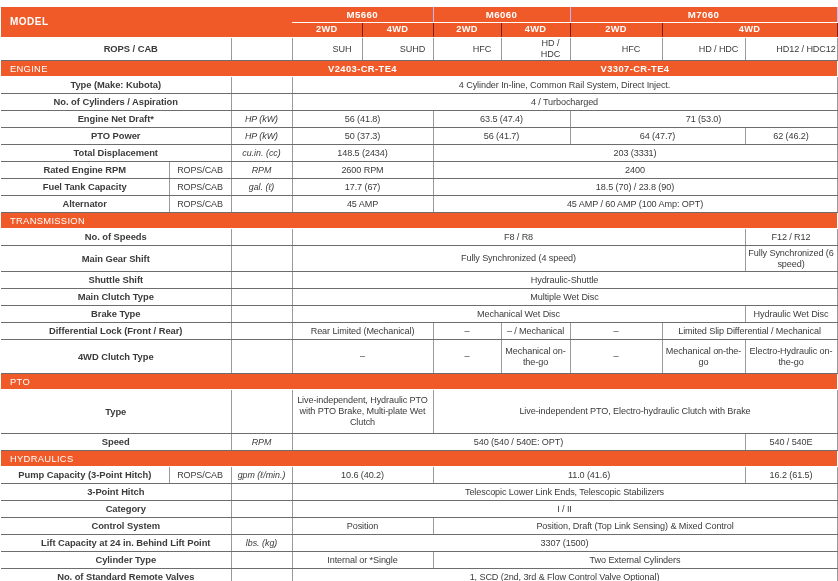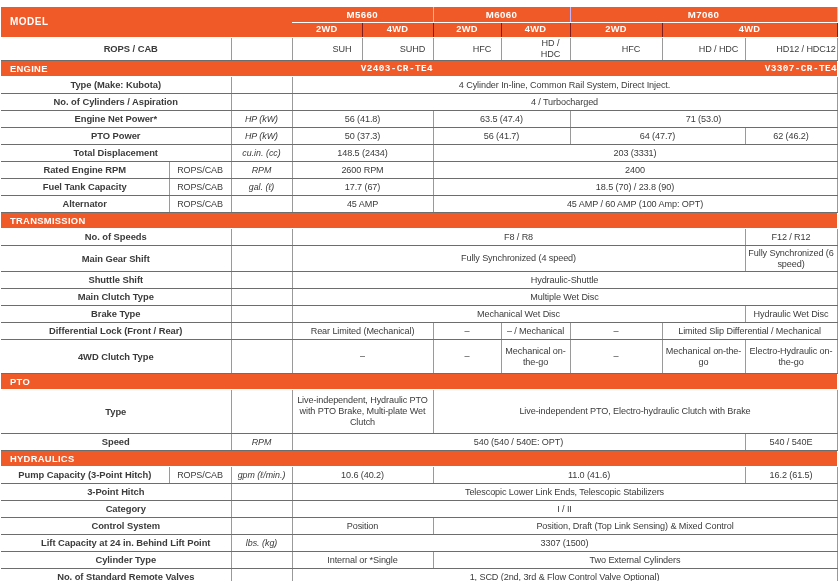--- a/index.html
+++ b/index.html
@@ -59,36 +59,35 @@
     font-size:9.1px;
     color:#3b3b3b;
     padding:2px 2px;
     letter-spacing:-0.1px;
   }
   td.last{border-right:none;}
   
   tr.band td{
     background:#f05a28;
     color:#ffffff;
-    font-weight:bold;
+    font-weight:normal;
     border-right:none;
     border-bottom:1px solid #ffffff;
     letter-spacing:0.3px;
     font-size:9.4px;
     height:15px;
   }
   tr.band td.bandlbl{
     text-align:left;
     padding-left:9px;
   }
   tr.band td.bandval{
-    text-align:right;
+    text-align:center;
     font-weight:bold;
     letter-spacing:0.4px;
-    font-family:Liberation Mono, monospace;
   }
   
   tr.hdr-model td{
     background:#f05a28;
     color:#ffffff;
     font-weight:bold;
     text-align:center;
     border-right:1px solid #c4b5fd;
     border-bottom:1px solid #ffffff;
     font-size:9.7px;
@@ -185,21 +184,21 @@
     <td class="d last" colspan="7">4 Cylinder In-line, Common Rail System, Direct Inject.</td>
   </tr>
 
   <tr>
     <td class="lbl" colspan="2">No. of Cylinders / Aspiration</td>
     <td class="unit"></td>
     <td class="d last" colspan="7">4 / Turbocharged</td>
   </tr>
 
   <tr>
-    <td class="lbl" colspan="2">Engine Net Power*</td>
+    <td class="lbl" colspan="2">Engine Net Draft*</td>
     <td class="unit">HP (kW)</td>
     <td class="d" colspan="2">56 (41.8)</td>
     <td class="d" colspan="2">63.5 (47.4)</td>
     <td class="d last" colspan="3">71 (53.0)</td>
   </tr>
 
   <tr>
     <td class="lbl" colspan="2">PTO Power</td>
     <td class="unit">HP (kW)</td>
     <td class="d" colspan="2">50 (37.3)</td>

